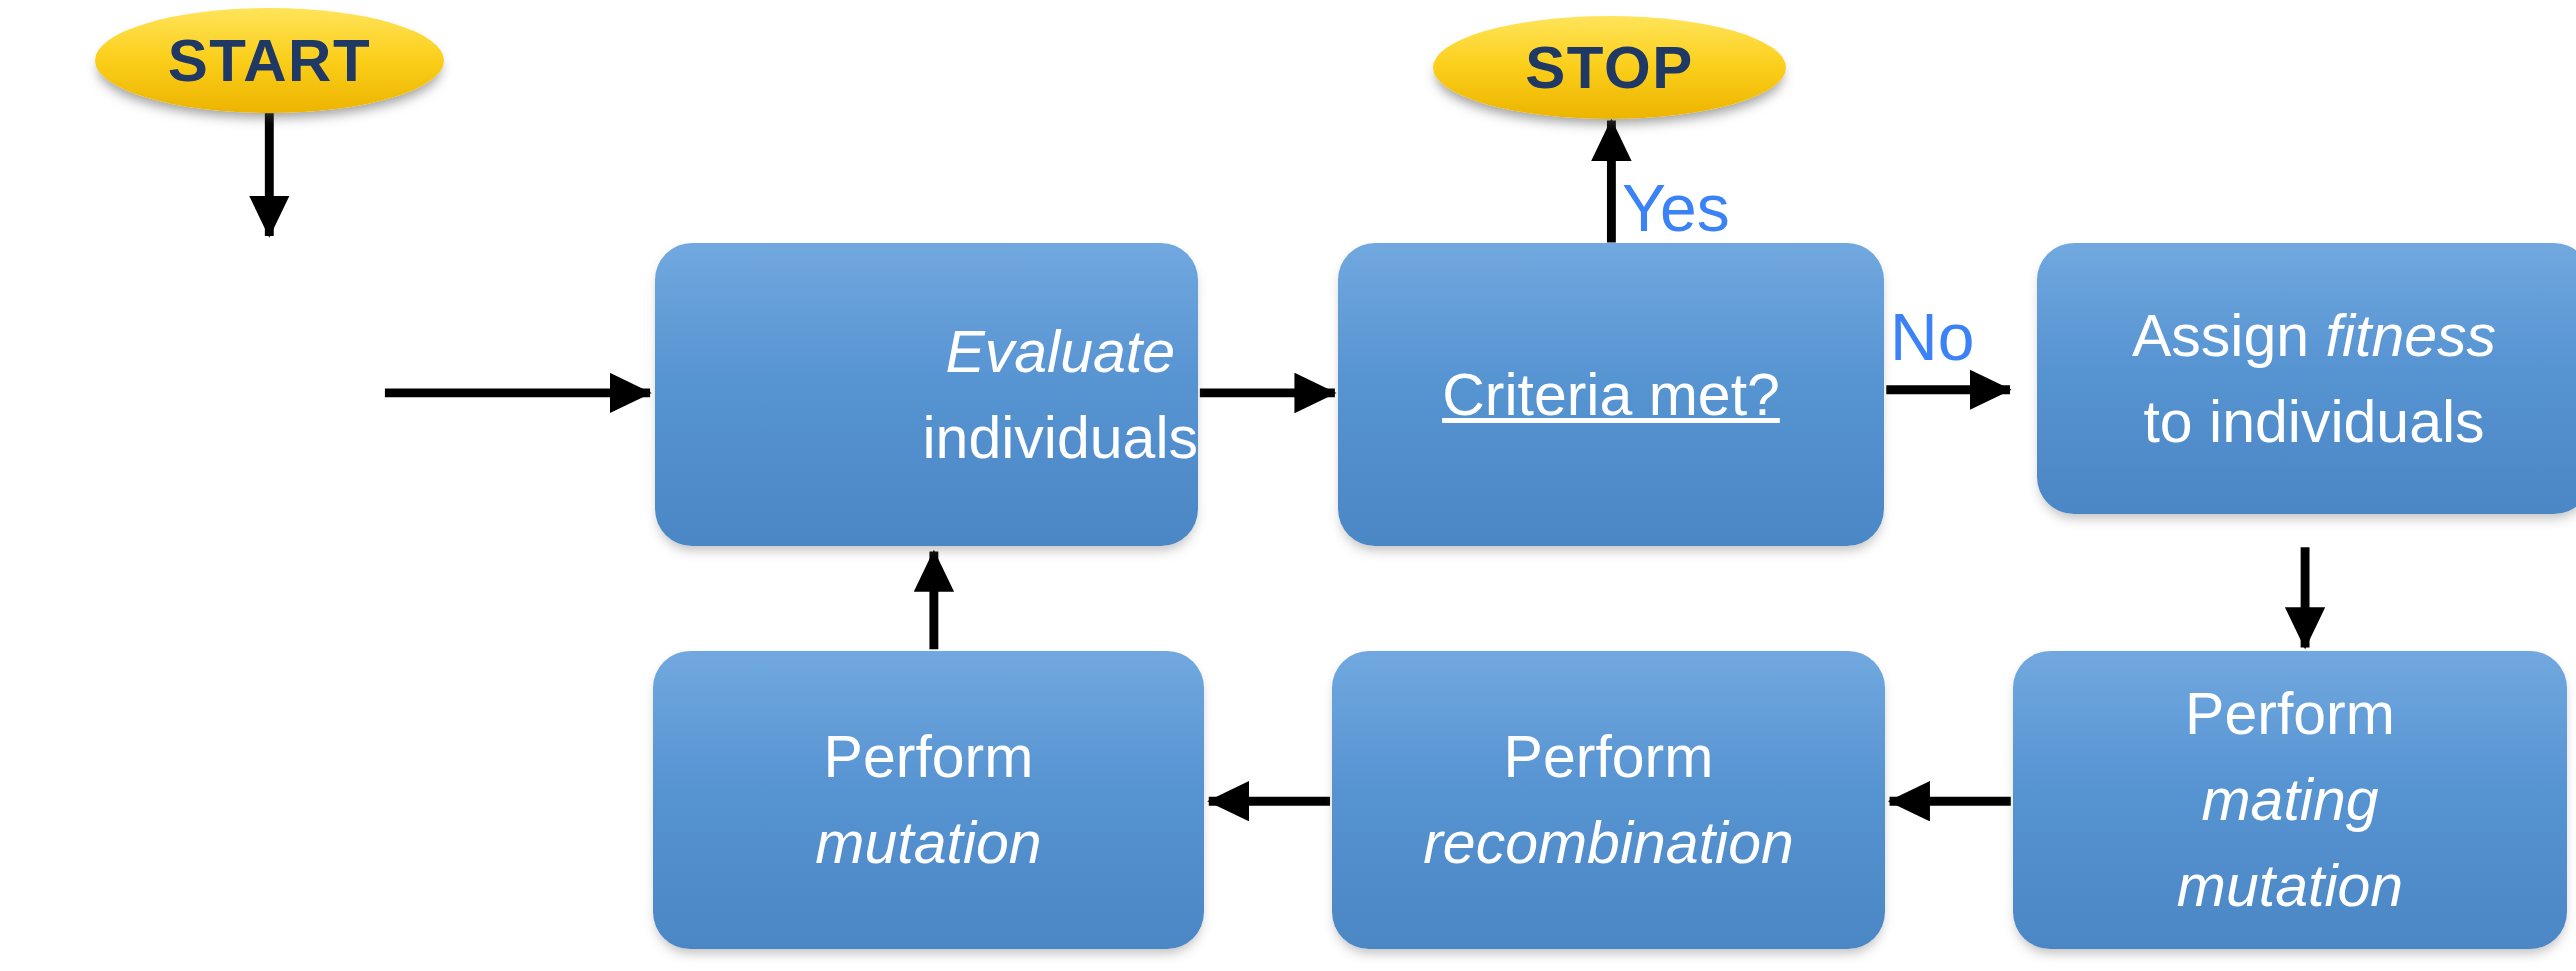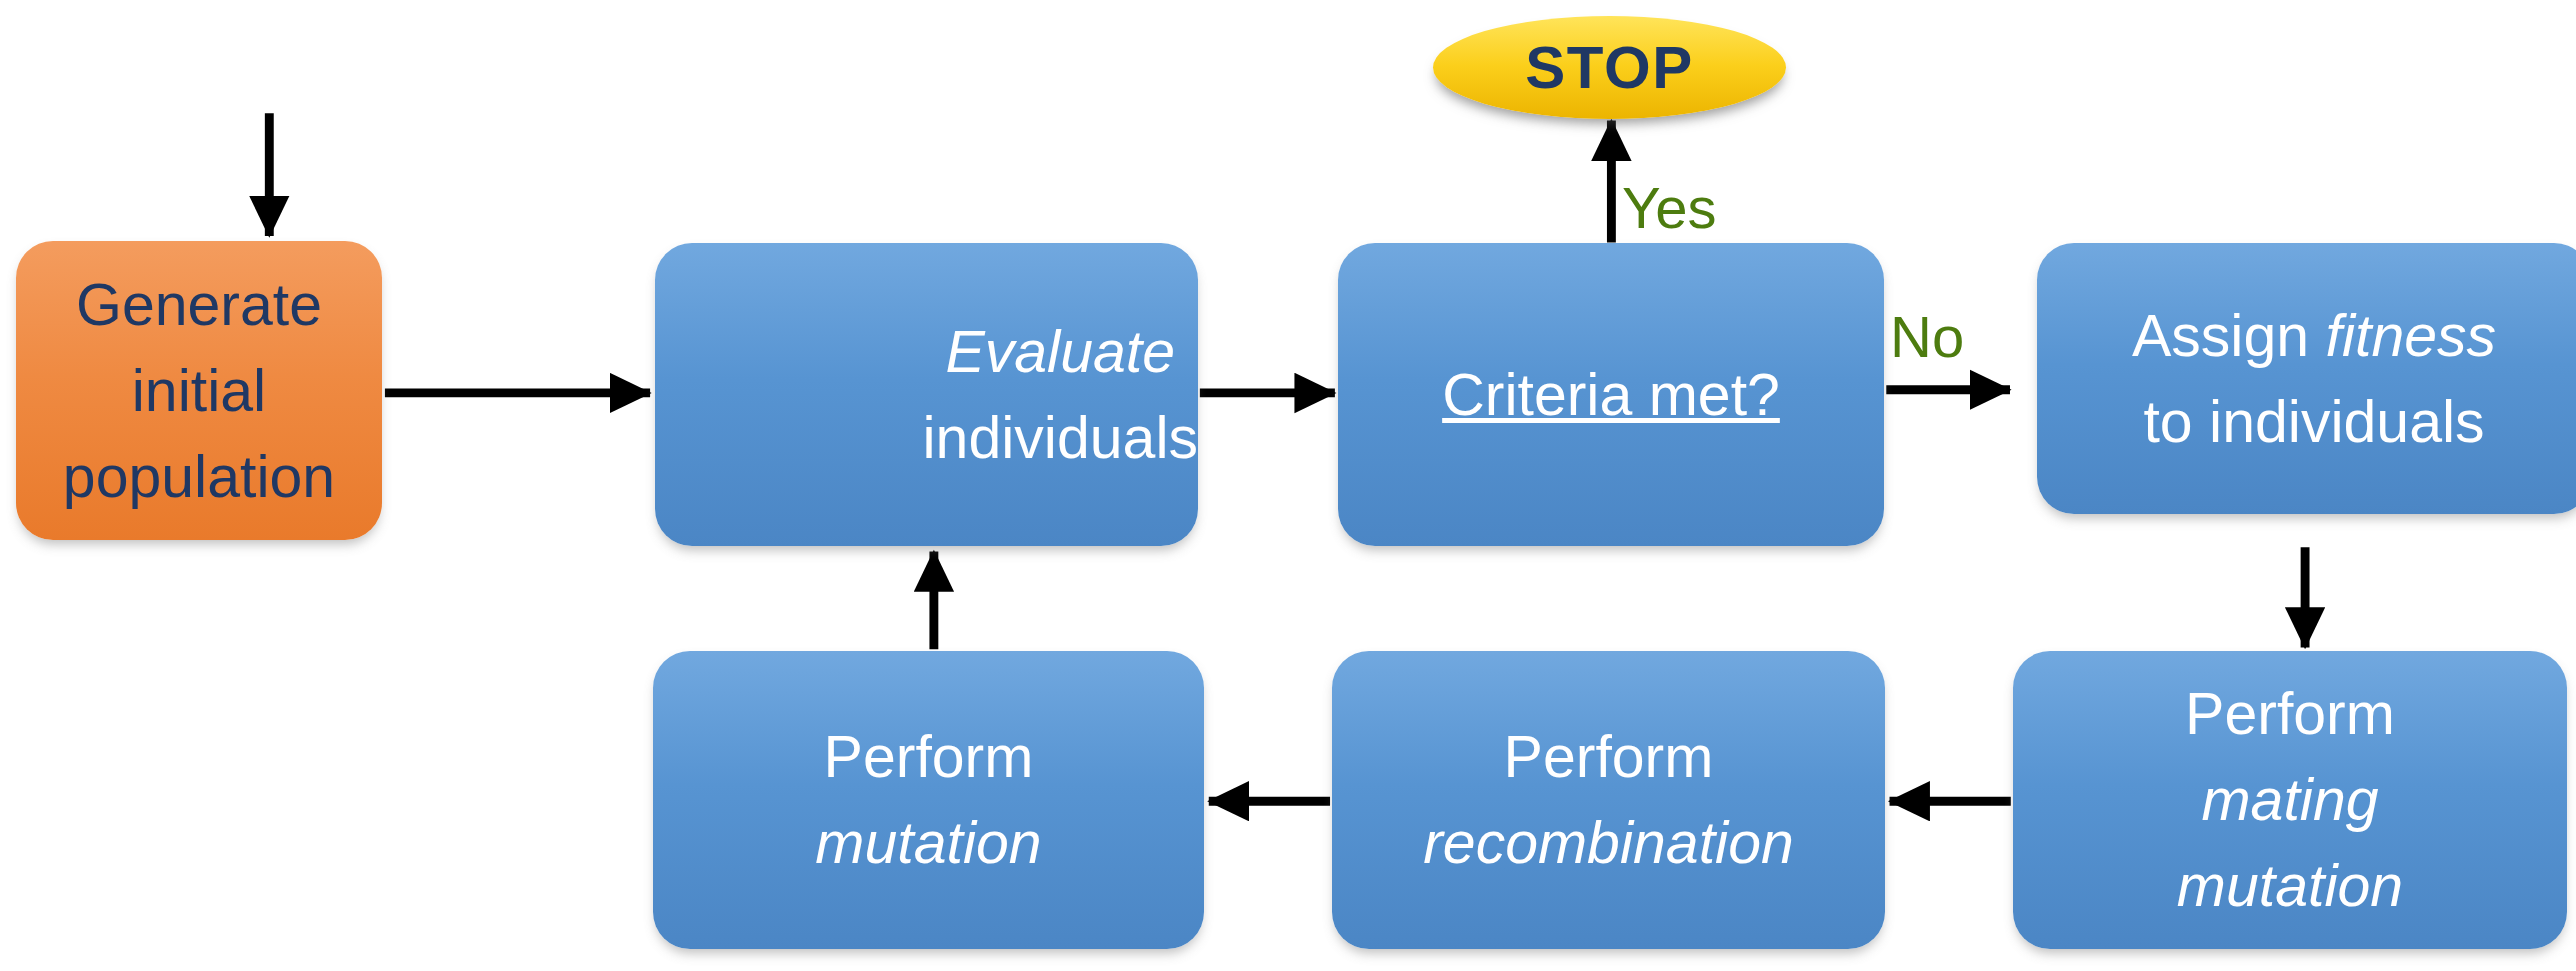--- a/index.html
+++ b/index.html
@@ -34,22 +34,22 @@
     background:linear-gradient(180deg,#71A8DF 0%,#5794D2 45%,#4B86C5 100%);
     color:#ffffff;
   }
   .box.orange{
     background:linear-gradient(180deg,#F49C5E 0%,#EF8A42 45%,#E97A2B 100%);
     color:#1F3864;
   }
   .box em{font-style:italic;}
   .edge-label{
     position:absolute;
-    color:#4d7c0f;
-    font-size:58px;
+    color:#3b82f6;
+    font-size:66px;
     line-height:58px;
     white-space:nowrap;
   }
   
   #n-start         {left:95px;  top:8px;  width:349px; height:105px;}
   #n-stop          {left:1433px; top:16px;  width:353px; height:103px;}
   #n-generate      {left:16px;   top:241px; width:366px; height:299px;}
   #n-evaluate      {left:655px;  top:243px; width:543px; height:303px;justify-content:flex-end;}
   #n-criteria      {left:1338px; top:243px; width:546px; height:303px;text-decoration:underline;}
   #n-assign        {left:2013px; top:243px; width:554px; height:271px;margin-left:24px;}
@@ -75,27 +75,27 @@
     <line x1="476" y1="486" x2="804" y2="486" stroke="#000" stroke-width="11" marker-end="url(#ah)"></line>
     <line x1="1484" y1="486" x2="1651" y2="486" stroke="#000" stroke-width="11" marker-end="url(#ah)"></line>
     <line x1="1993" y1="300" x2="1993" y2="149" stroke="#000" stroke-width="11" marker-end="url(#ah)"></line>
     <line x1="2333" y1="482" x2="2486" y2="482" stroke="#000" stroke-width="11" marker-end="url(#ah)"></line>
     <line x1="2851" y1="677" x2="2851" y2="801" stroke="#000" stroke-width="11" marker-end="url(#ah)"></line>
     <line x1="2487" y1="991" x2="2337" y2="991" stroke="#000" stroke-width="11" marker-end="url(#ah)"></line>
     <line x1="1645" y1="991" x2="1495" y2="991" stroke="#000" stroke-width="11" marker-end="url(#ah)"></line>
     <line x1="1155" y1="803" x2="1155" y2="682" stroke="#000" stroke-width="11" marker-end="url(#ah)"></line>
   </svg>
 
+  <div id="n-start" class="ellipse">
+    <span>START</span>
+  </div>
   <div id="n-stop" class="ellipse">
     <span>STOP</span>
   </div>
 
-  <div id="n-generate" class="box orange">
-    <div><span>Generate</span><br><span>initial</span><br><span>population</span></div>
-  </div>
   <div id="n-evaluate" class="box blue">
     <div><em>Evaluate</em><br><span>individuals</span></div>
   </div>
   <div id="n-criteria" class="box blue">
     <div><span>Criteria met?</span></div>
   </div>
   <div id="n-assign" class="box blue">
     <div><span>Assign</span><span> </span><em>fitness</em><br><span>to individuals</span></div>
   </div>
   <div id="n-mutation" class="box blue">

